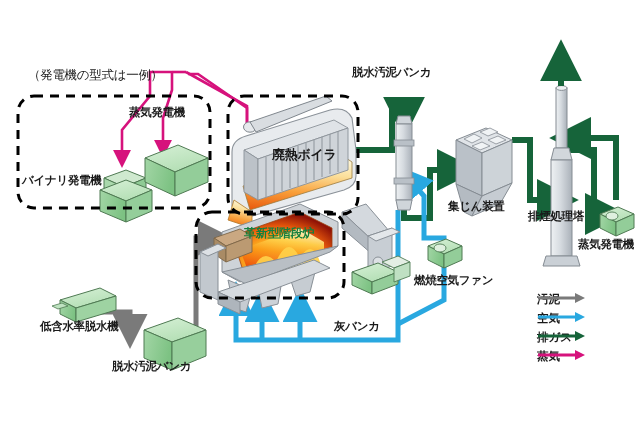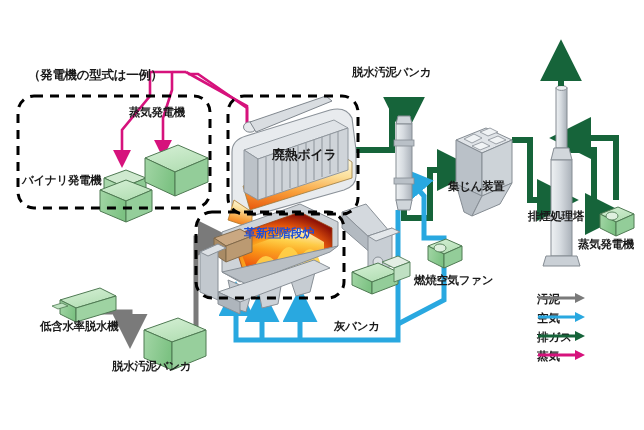--- a/index.html
+++ b/index.html
@@ -3,22 +3,22 @@
 <meta charset="utf-8">
 <style>
   html,body{margin:0;padding:0;background:#ffffff;}
   body{width:644px;height:430px;overflow:hidden;
        font-family:"DejaVu Sans","Liberation Sans",sans-serif;}
   #stage{position:relative;width:644px;height:430px;background:#fff;}
   #stage svg{position:absolute;left:0;top:0;}
   .lbl{position:absolute;font-weight:bold;color:#1a1a1a;white-space:nowrap;
        line-height:1.1;letter-spacing:-0.3px;}
   .lbl-12{font-size:11.5px;}
-  .lbl-note{font-size:12.5px;font-weight:bold;}
-  .lbl-red{position:absolute;font-size:12px;font-weight:bold;color:#1d4ed8;
+  .lbl-note{font-size:12.5px;font-weight:normal;}
+  .lbl-red{position:absolute;font-size:12px;font-weight:bold;color:#15803d;
            white-space:nowrap;letter-spacing:-0.3px;}
   .lbl-boiler{position:absolute;font-size:13px;font-weight:bold;color:#1a1a1a;
            white-space:nowrap;letter-spacing:-0.3px;}
   .legend-row{position:absolute;display:flex;align-items:center;gap:5px;}
   .legend-text{font-size:11.5px;font-weight:bold;color:#1a1a1a;white-space:nowrap;}
 </style>
 </head>
 <body>
 
 <div id="stage">
@@ -287,21 +287,21 @@
   <div class="lbl lbl-12" style="left:129px; top:106px;text-align:right;">蒸気発電機</div>
 
   <div class="lbl lbl-12" style="left:22px; top:174px;">バイナリ発電機</div>
 
   <div class="lbl-boiler" style="left:272px; top:146px;">廃熱ボイラ</div>
 
   <div class="lbl-red" style="left:244px; top:225px;">革新型階段炉</div>
 
   <div class="lbl lbl-12" style="left:352px; top:66px;">脱水汚泥バンカ</div>
 
-  <div class="lbl lbl-12" style="left:448px; top:180px;">集じん装置</div>
+  <div class="lbl lbl-12" style="left:448px; top:200px;">集じん装置</div>
 
   <div class="lbl lbl-12" style="left:528px; top:210px;">排煙処理塔</div>
 
   <div class="lbl lbl-12" style="left:578px; top:238px;">蒸気発電機</div>
 
   <div class="lbl lbl-12" style="left:384px; top:274px;margin-left:30px;">燃焼空気ファン</div>
 
   <div class="lbl lbl-12" style="left:334px; top:288px;margin-top:32px;">灰バンカ</div>
 
   <div class="lbl lbl-12" style="left:40px; top:320px;">低含水率脱水機</div>

